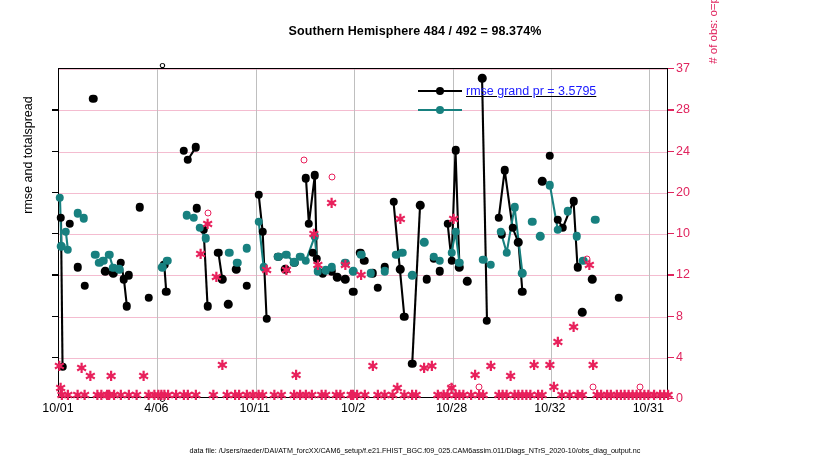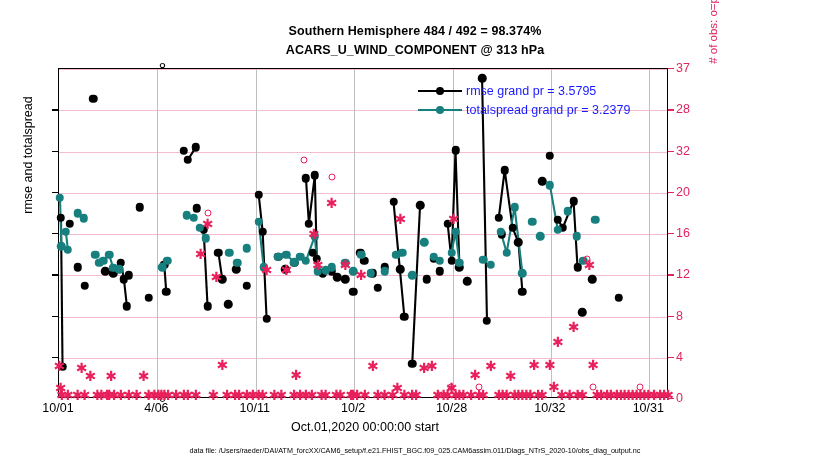--- a/index.html
+++ b/index.html
@@ -29,21 +29,21 @@
   .ylabel-left{position:absolute;left:-137px;top:148px;width:330px;text-align:center;
         font-size:12.5px;color:#000;transform:rotate(-90deg);transform-origin:center;}
   .ylabel-right{position:absolute;left:707px;top:140px;width:330px;text-align:center;
         font-size:11.5px;color:#e0245e;transform:rotate(-90deg);transform-origin:left top;}
   .xlabel{position:absolute;left:0;top:420px;width:730px;text-align:center;
         font-size:12.5px;color:#000;}
   .footer{position:absolute;left:0;top:446px;width:830px;text-align:center;
         font-size:7.2px;color:#000;font-family:"Liberation Sans",sans-serif;}
 
   
-  #legend{position:absolute;left:418px;top:81px;}
+  #legend{position:absolute;left:418px;top:81px;text-decoration:underline;}
   .leg-row{display:flex;align-items:center;height:19px;}
   .leg-sym{position:relative;width:44px;height:14px;margin-right:4px;}
   .leg-line{position:absolute;top:6px;left:0;width:44px;height:2.6px;}
   .leg-dot{position:absolute;top:3px;left:18px;width:8px;height:8px;border-radius:50%;}
   .leg-txt{font-size:12.5px;color:#1a1aff;white-space:nowrap;}
 
   
   .mk{position:absolute;border-radius:50%;transform:translate(-50%,-50%);}
   .mk-rmse{width:8.5px;height:8.5px;background:#000;}
   .mk-ts{width:8.5px;height:8.5px;background:#17807f;}
@@ -52,26 +52,24 @@
        font-size:14px;line-height:1;font-weight:bold;font-family:"DejaVu Sans",sans-serif;}
   .ocirc{position:absolute;transform:translate(-50%,-50%);width:7px;height:7px;
        border:1.4px solid #e8215c;border-radius:50%;box-sizing:border-box;}
 </style>
 </head>
 <body>
 <div id="root">
 
 <div class="title-block">
   <div class="title-line">Southern Hemisphere 484 / 492 = 98.374%</div>
-  <div class="title-line">ACARS_U_WIND_COMPONENT @ 313 hPa</div>
 </div>
 
 <div class="ylabel-left">rmse and totalspread</div>
 <div class="ylabel-right"># of obs: o=possible; *=assimilated</div>
-<div class="xlabel">Oct.01,2020 00:00:00 start</div>
 
 <div id="ticks-left">
       <div class="ytick" style="top: 398px;">0</div>
       <div class="ytick" style="top: 356.75px;">1</div>
       <div class="tickmark-l" style="top: 356.75px;"></div>
       <div class="ytick" style="top: 315.5px;">2</div>
       <div class="tickmark-l" style="top: 315.5px;"></div>
       <div class="ytick" style="top: 274.25px;">3</div>
       <div class="tickmark-l" style="top: 274.25px;"></div>
       <div class="ytick" style="top: 233px;">4</div>
@@ -86,25 +84,25 @@
     </div>
 <div id="ticks-right">
       <div class="ytick2" style="top: 398px;">0</div>
       <div class="tickmark-r" style="top: 398px;"></div>
       <div class="ytick2" style="top: 356.75px;">4</div>
       <div class="tickmark-r" style="top: 356.75px;"></div>
       <div class="ytick2" style="top: 315.5px;">8</div>
       <div class="tickmark-r" style="top: 315.5px;"></div>
       <div class="ytick2" style="top: 274.25px;">12</div>
       <div class="tickmark-r" style="top: 274.25px;"></div>
-      <div class="ytick2" style="top: 233px;">16</div>
+      <div class="ytick2" style="top: 233px;">10</div>
       <div class="tickmark-r" style="top: 233px;"></div>
       <div class="ytick2" style="top: 191.75px;">20</div>
       <div class="tickmark-r" style="top: 191.75px;"></div>
-      <div class="ytick2" style="top: 150.5px;">32</div>
+      <div class="ytick2" style="top: 150.5px;">24</div>
       <div class="tickmark-r" style="top: 150.5px;"></div>
       <div class="ytick2" style="top: 109.25px;">28</div>
       <div class="tickmark-r" style="top: 109.25px;"></div>
       <div class="ytick2" style="top: 68px;">37</div>
       <div class="tickmark-r" style="top: 68px;"></div>
     </div>
 <div id="ticks-x">
       <div class="xtick" style="left: 58px;">10/01</div>
       <div class="tickmark-x" style="left: 58px;"></div>
       <div class="xtick" style="left: 156.387px;">4/06</div>
@@ -451,19 +449,18 @@
       <span class="leg-line" style="background:#000"></span>
       <span class="leg-dot" style="background:#000"></span>
     </span>
     <span class="leg-txt">rmse grand pr = 3.5795</span>
   </div>
   <div class="leg-row">
     <span class="leg-sym">
       <span class="leg-line" style="background:#17807f"></span>
       <span class="leg-dot" style="background:#17807f"></span>
     </span>
-    <span class="leg-txt">totalspread grand pr = 3.2379</span>
   </div>
 </div>
 
 <div class="footer">data file: /Users/raeder/DAI/ATM_forcXX/CAM6_setup/f.e21.FHIST_BGC.f09_025.CAM6assim.011/Diags_NTrS_2020-10/obs_diag_output.nc</div>
 
 </div>
 
 </body></html>

